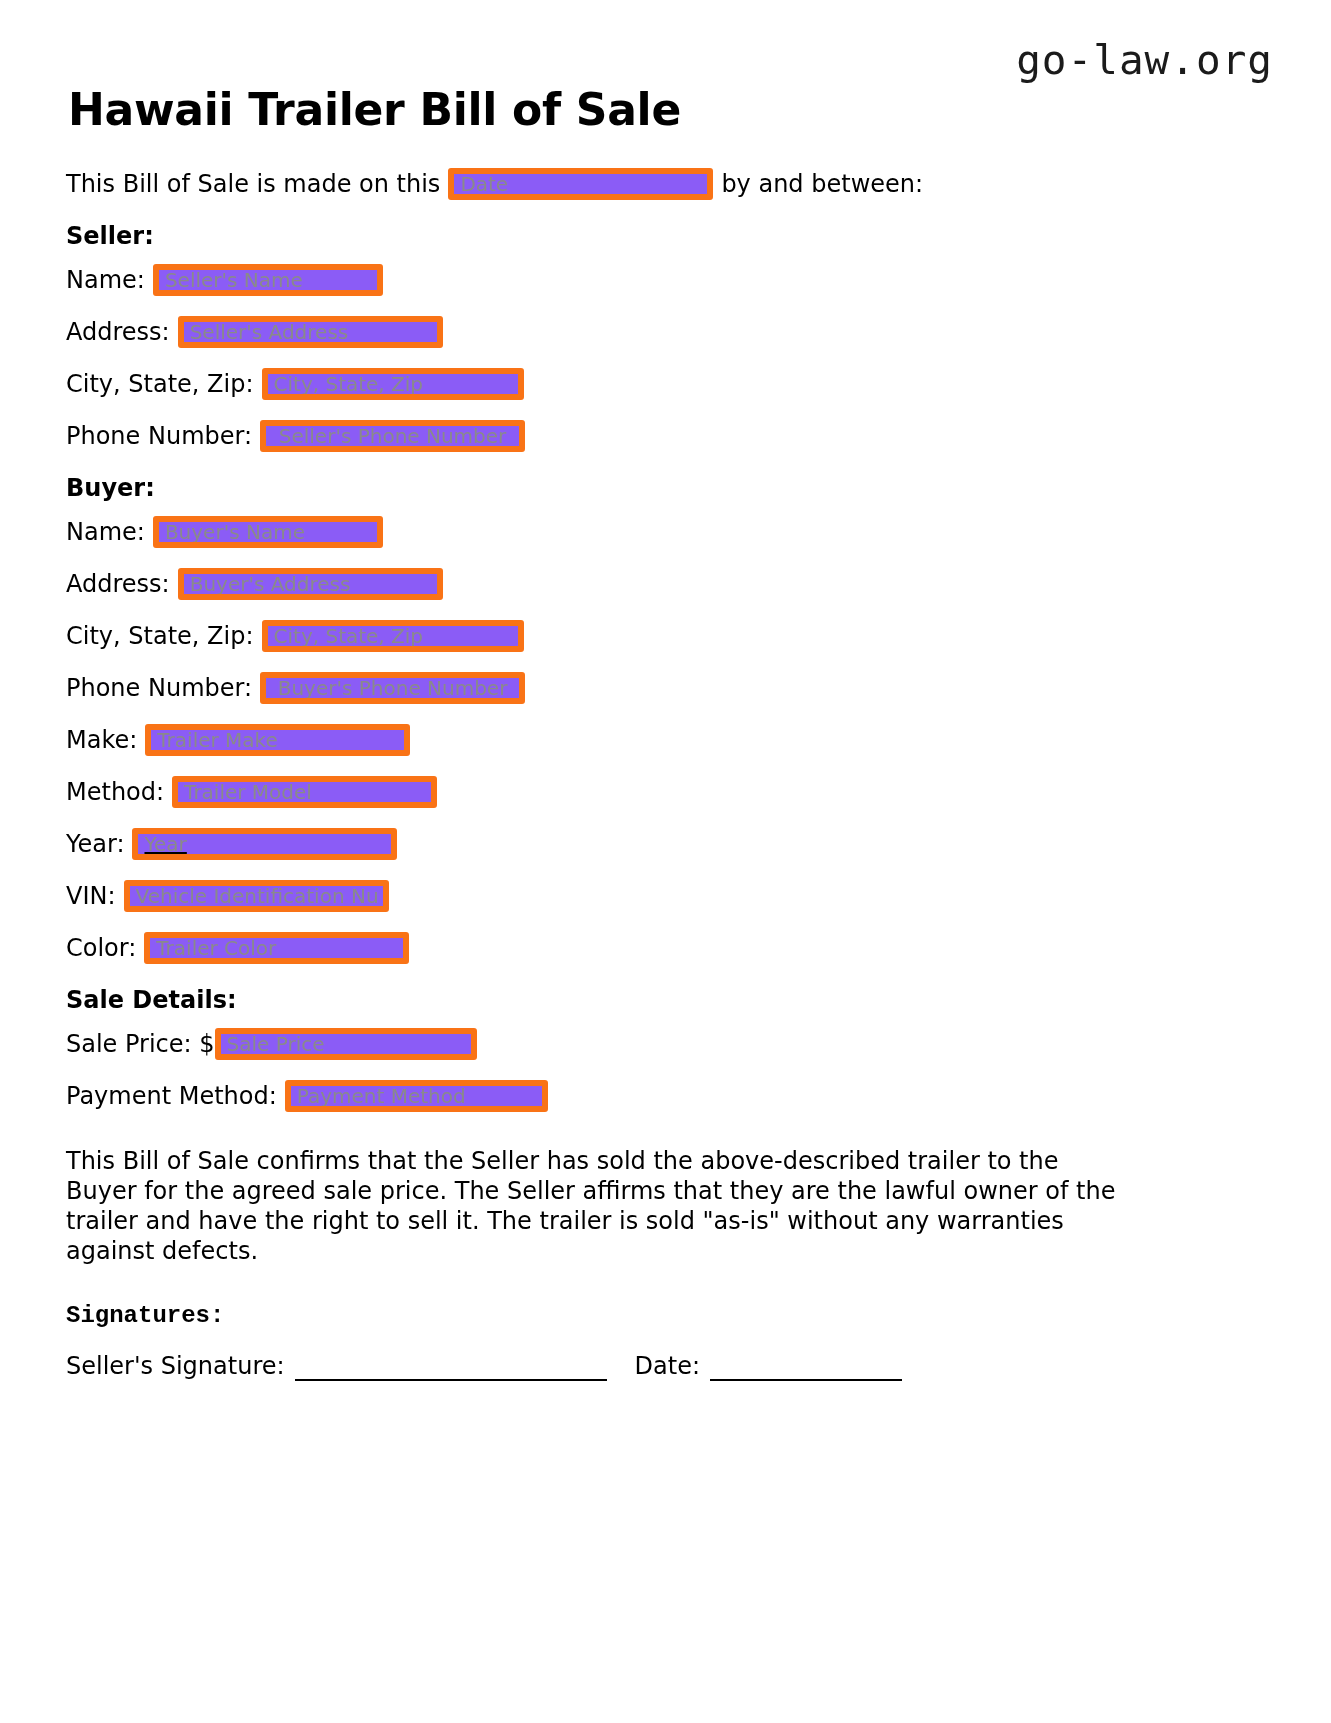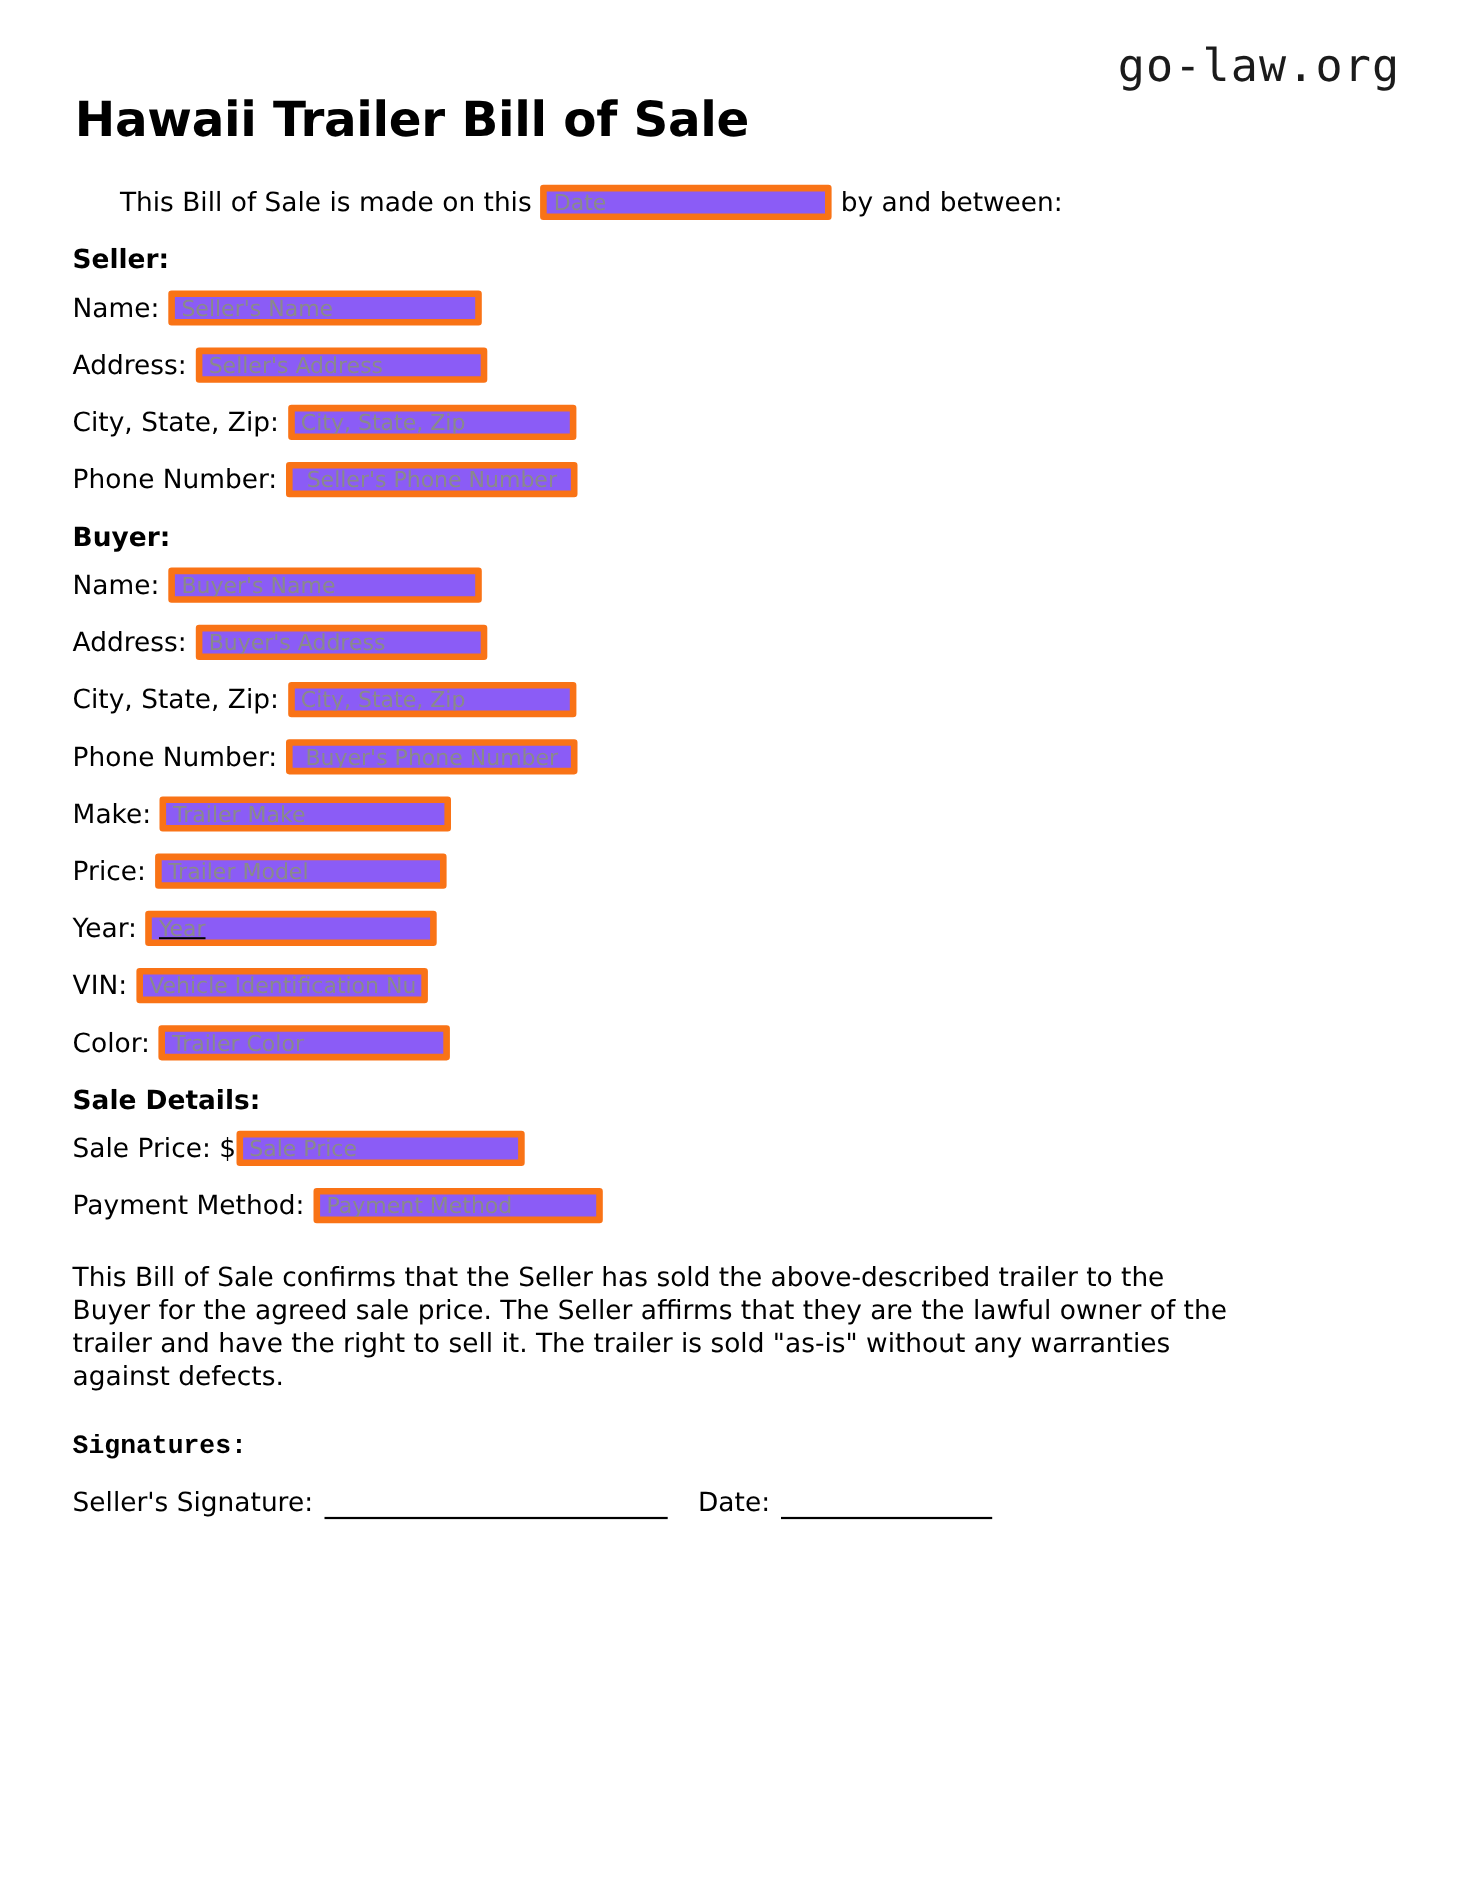--- a/index.html
+++ b/index.html
@@ -60,21 +60,21 @@
 
   .intro-line {
     font-size: 24px;
     line-height: 30px;
     white-space: nowrap;
     display: flex;
     align-items: center;
     margin-bottom: 22px;
   }
   .intro-line .txt { display: inline-block; }
-  .intro-line .pre { margin-right: 8px; margin-left: 43px; }
+  .intro-line .pre { margin-right: 8px; }
   .intro-line .post { margin-left: 8px; }
 
   .section-head {
     font-size: 24px;
     font-weight: bold;
     margin: 22px 0 14px 0;
     line-height: 28px;
   }
 
   .field-row {
@@ -104,21 +104,21 @@
     height: 32px;
     outline: none;
   }
   input.box::placeholder {
     color: #8a8a8a;
     opacity: 1;
   }
 
   
   .w-date   { width: 265px; }
-  .w-name   { width: 285px; }
+  .w-name   { width: 230px; }
   .w-addr   { width: 265px; }
   .w-csz    { width: 262px; }
   .w-phone  { width: 265px; text-align: center; }
   .w-make   { width: 265px; }
   .w-model  { width: 265px; }
   .w-year   { width: 265px; text-decoration: underline; }
   .w-vin    { width: 265px; }
   .w-color  { width: 265px; }
   .w-price  { width: 262px; }
   .w-pay    { width: 263px; }
@@ -219,21 +219,21 @@
       <input class="box w-phone" type="text" placeholder="Buyer's Phone Number" style="">
     </div>
 
 
     <div class="field-row">
       <span class="field-label">Make:</span>
       <input class="box w-make" type="text" placeholder="Trailer Make" style="">
     </div>
 
     <div class="field-row">
-      <span class="field-label">Price:</span>
+      <span class="field-label">Method:</span>
       <input class="box w-model" type="text" placeholder="Trailer Model" style="">
     </div>
 
     <div class="field-row">
       <span class="field-label">Year:</span>
       <input class="box w-year" type="text" placeholder="Year" style="">
     </div>
 
     <div class="field-row">
       <span class="field-label">VIN:</span>

